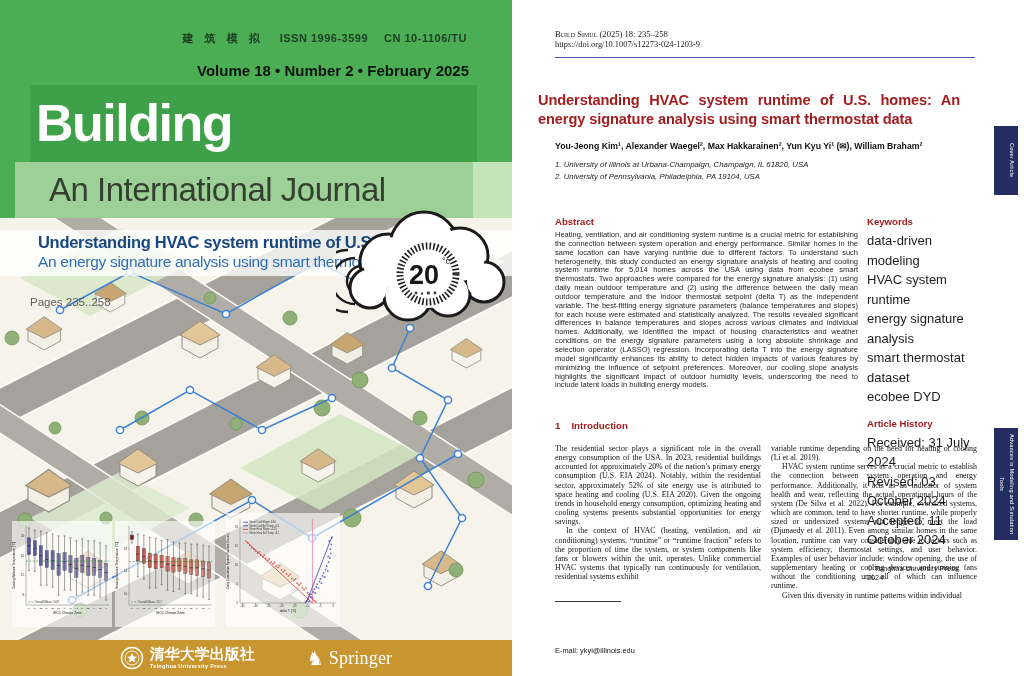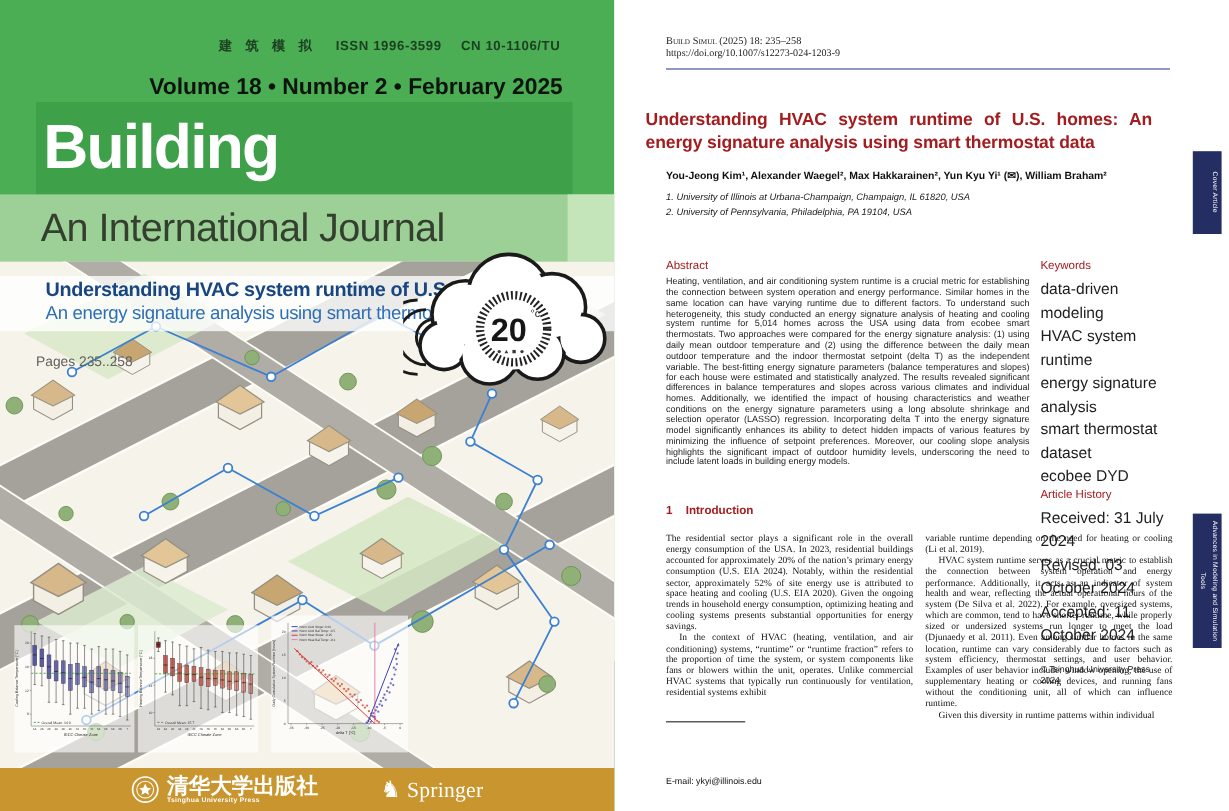--- a/index.html
+++ b/index.html
@@ -4,69 +4,69 @@
 <style>
   html,body{margin:0;padding:0;background:#ffffff;}
   #app{position:relative;width:1024px;height:676px;overflow:hidden;
        font-family:"Liberation Sans",sans-serif;background:#ffffff;}
 
   
   .cover{position:absolute;left:0;top:0;width:512px;height:676px;background:#4bae54;overflow:hidden;}
   .masthead-line{position:absolute;top:31px;right:45px;font-size:11px;font-weight:bold;color:#1d4022;letter-spacing:.5px;}
   .masthead-line .cjk{letter-spacing:4px;margin-right:16px;}
   .masthead-line .gap{margin-left:16px;}
-  .volume-line{position:absolute;top:62px;right:43px;font-size:19px;font-weight:bold;color:#0d140d;}
+  .volume-line{position:absolute;top:62px;right:43px;font-size:15px;font-weight:bold;color:#0d140d;}
   .title-band{position:absolute;left:30px;top:85px;width:447px;height:77px;background:#3ea149;}
   .journal-title{position:absolute;left:6px;top:0;width:100%;line-height:77px;font-size:52px;font-weight:bold;color:#ffffff;letter-spacing:-1.5px;}
-  .sub-band{position:absolute;left:0;top:162px;width:512px;height:56px;background:#9dd096;text-decoration:underline;}
+  .sub-band{position:absolute;left:15px;top:162px;width:512px;height:56px;background:#9dd096;text-decoration:underline;}
   .sub-band-corner{position:absolute;left:473px;top:162px;width:39px;height:56px;background:#c4e5ba;}
   .journal-subtitle{position:absolute;left:34px;top:0;line-height:56px;font-size:33px;font-weight:400;color:#34402f;letter-spacing:-.5px;}
 
   .illustration-wrap{position:absolute;left:0;top:218px;width:512px;height:422px;background:#f6f3ea;}
 
   .feature-banner{position:absolute;left:0;top:230px;width:512px;height:46px;background:rgba(255,255,255,.78);z-index:3;padding-top:3px;box-sizing:border-box;}
   .feature-line1{margin:0 0 1px 38px;font-size:16.5px;font-weight:bold;color:#174680;letter-spacing:-.3px;}
   .feature-line2{margin:0 0 0 38px;font-size:15.5px;font-weight:400;color:#2d6fb7;letter-spacing:-.3px;}
   .pages-note{position:absolute;left:30px;top:296px;font-size:11.5px;color:#5f5f5c;z-index:3;}
 
   .chart-panel{position:absolute;background:rgba(255,255,255,.62);z-index:4;}
   #chart0{left:12px;top:521px;width:100px;height:106px;}
   #chart1{left:115px;top:521px;width:100px;height:106px;}
   #chart2{left:226px;top:513px;width:114px;height:114px;}
 
   .cloud-wrap{position:absolute;left:336px;top:204px;width:178px;height:132px;z-index:5;}
 
   .gold-footer{position:absolute;left:0;top:640px;width:512px;height:36px;background:#c8952e;z-index:6;
                display:flex;align-items:center;justify-content:center;gap:52px;}
   .press-block{display:flex;align-items:center;gap:6px;color:#fff;}
-  .press-text .cn{font-family:"Liberation Serif",serif;font-size:18px;font-weight:bold;line-height:1.05;}
+  .press-text .cn{font-family:"Liberation Serif",serif;font-size:15px;font-weight:bold;line-height:1.05;}
   .press-text .en{font-size:5.6px;font-weight:bold;letter-spacing:.3px;}
   .springer-block{display:flex;align-items:center;gap:5px;color:#fff;}
   .springer-glyph{font-size:19px;line-height:1;}
   .springer-name{font-family:"Liberation Serif",serif;font-size:18px;letter-spacing:.2px;}
 
   
   .page{position:absolute;left:512px;top:0;width:512px;height:551px;background:#ffffff;}
   .pg-header{position:absolute;left:43px;top:29px;width:420px;color:#222;}
   .pg-citation{font-family:"Liberation Serif",serif;font-variant:small-caps;font-size:8.6px;}
   .pg-doi{font-family:"Liberation Serif",serif;font-size:8.4px;margin-top:1px;}
   .pg-rule{position:absolute;left:43px;top:57px;width:420px;height:0;border-top:1.3px solid #46539f;}
 
   .paper-title{position:absolute;left:26px;top:91px;width:422px;font-size:14.6px;font-weight:bold;color:#a31c1f;
                line-height:1.32;text-align:justify;letter-spacing:-.1px;}
   .paper-authors{position:absolute;left:43px;top:141px;width:422px;font-size:8.7px;font-weight:bold;color:#101010;}
   .paper-affils{position:absolute;left:43px;top:159px;width:422px;font-size:7.8px;font-style:italic;color:#222;line-height:1.6;}
 
   .abs-row{position:absolute;left:43px;top:216px;width:420px;display:flex;}
   .abs-col{width:303px;}
   .kw-col{width:108px;margin-left:9px;}
-  .red-head{font-size:9.6px;font-weight:normal;color:#a31c1f;margin:0 0 4px 0;}
+  .red-head{font-size:9.6px;font-weight:bold;color:#a31c1f;margin:0 0 4px 0;}
   .abs-text{font-size:7.5px;line-height:1.18;text-align:justify;color:#1d1d1d;}
   .kw-item{font-size:13px;line-height:1.5;color:#1d1d1d;}
-  .kw-head2{}
+  .kw-head2{margin-top:11px;}
   .copyright{font-size:7.3px;color:#1d1d1d;margin-top:14px;}
 
   .sec-head{position:absolute;left:43px;top:420px;font-size:9.7px;font-weight:bold;color:#a31c1f;}
   .sec-head .num{margin-right:11px;}
   .body-cols{position:absolute;left:43px;top:444px;width:422px;display:flex;gap:10px;
              font-family:"Liberation Serif",serif;font-size:7.9px;line-height:1.16;color:#111;}
   .body-col{width:206px;text-align:justify;}
   .body-col p{margin:0;}
   .body-col p.ind{text-indent:11px;}
   .footnote{position:absolute;left:43px;top:601px;width:206px;}

